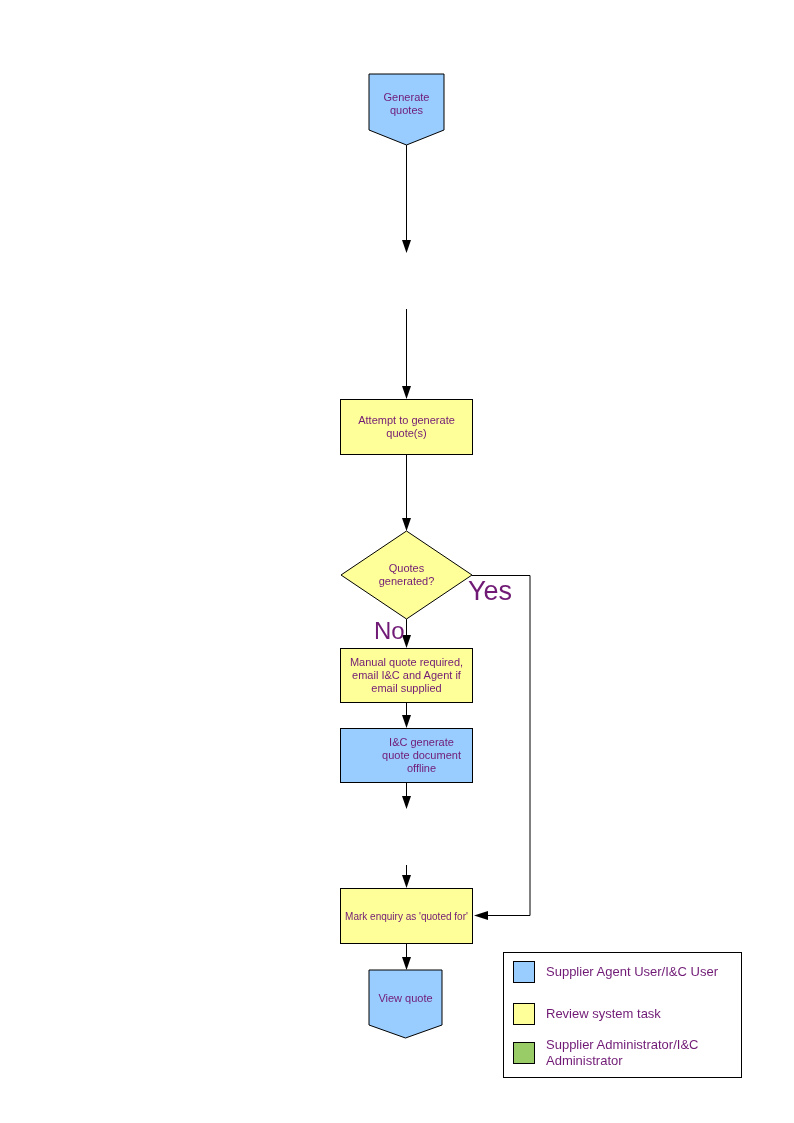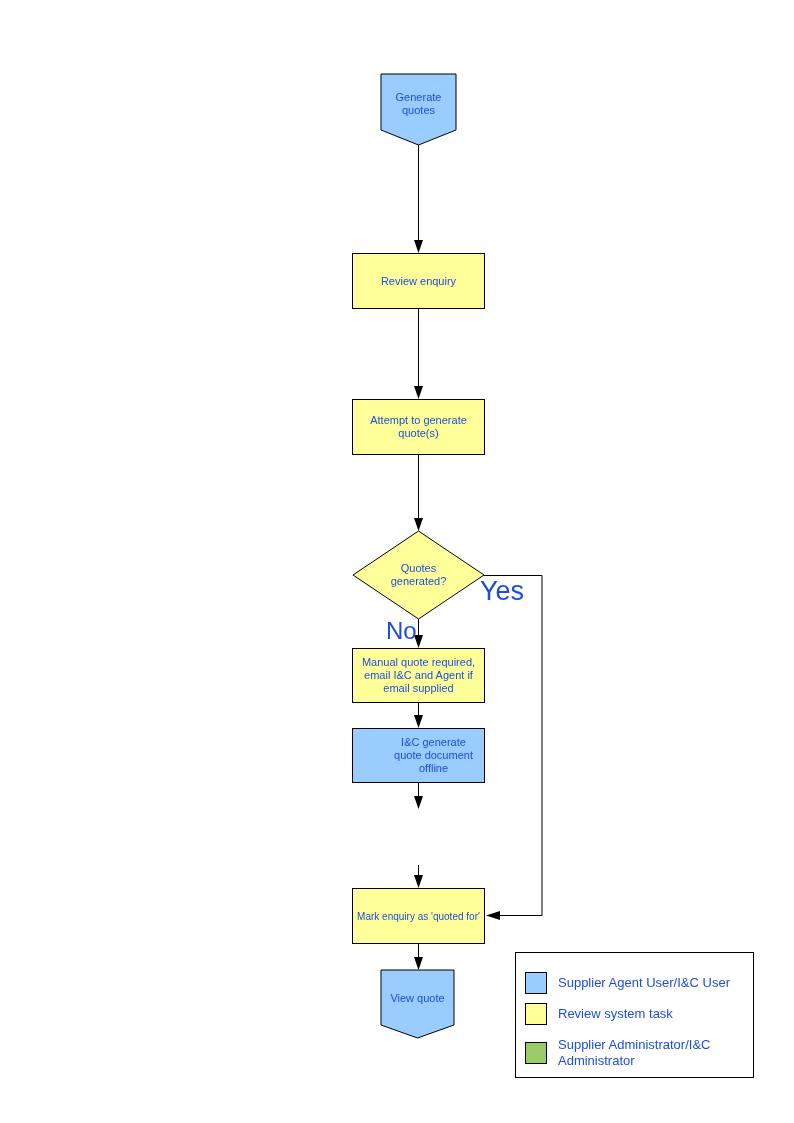--- a/index.html
+++ b/index.html
@@ -2,23 +2,22 @@
 <html><head>
 <meta charset="utf-8">
 <style>
   html, body { margin: 0; padding: 0; background: #ffffff; }
   #page {
     position: relative;
     width: 768px;
     height: 1123px;
     background: #ffffff;
     font-family: "Liberation Sans", sans-serif;
-    color: #1d4ed8;
+    color: #701a75;
     overflow: hidden;
-    margin-left: 12px;
   }
   #canvas { position: absolute; left: 0; top: 0; }
   #canvas .shape { stroke: #000000; stroke-width: 1; }
   #canvas .edge { stroke: #000000; stroke-width: 1; fill: none; }
   #canvas .arrowhead { fill: #000000; stroke: none; }
 
   .node {
     position: absolute;
     border: 1px solid #000000;
     display: flex;
@@ -60,21 +59,21 @@
     box-sizing: content-box;
   }
   .legend-row {
     position: absolute;
     left: 9px;
     right: 6px;
     display: flex;
     align-items: center;
     gap: 11px;
   }
-  .legend-row-1 { top: 19px; }
+  .legend-row-1 { top: 8px; }
   .legend-row-2 { top: 50px; }
   .legend-row-3 { top: 84px; }
   .legend-swatch {
     width: 20px;
     height: 20px;
     border: 1px solid #000000;
     flex: none;
   }
   .legend-label {
     font-size: 13px;
@@ -121,21 +120,20 @@
     <polyline class="edge" points="472,575.5 530,575.5 530,915.5 488,915.5"></polyline>
     <polygon class="arrowhead" points="488,911 488,920 474,915.5"></polygon>
   </svg>
 
   <div class="overlay-label" style="left:369px; top:76px; width:75px; height:56px;">Generate quotes</div>
 
   <div class="overlay-label" style="left:364px; top:547px; width:85px; height:56px;">Quotes generated?</div>
 
   <div class="overlay-label" style="left:369px; top:972px; width:73px; height:52px;">View quote</div>
 
-  <div class="node" style="left: 340px; top: 253px; width: 133px; height: 56px; background-color: rgb(255, 255, 153);">Review enquiry</div>
 
   <div class="node" style="left: 340px; top: 399px; width: 133px; height: 56px; background-color: rgb(255, 255, 153);">Attempt to generate quote(s)</div>
 
   <div class="node" style="left: 340px; top: 648px; width: 133px; height: 55px; background-color: rgb(255, 255, 153);">Manual quote required, email I&amp;C and Agent if email supplied</div>
 
   <div class="node" style="left: 340px; top: 728px; width: 133px; height: 55px; background-color: rgb(153, 204, 255); padding-left: 33px;">I&amp;C generate quote document offline</div>
 
 
   <div class="node node-mark" style="left: 340px; top: 888px; width: 133px; height: 56px; background-color: rgb(255, 255, 153);">Mark enquiry as 'quoted for'</div>
 

